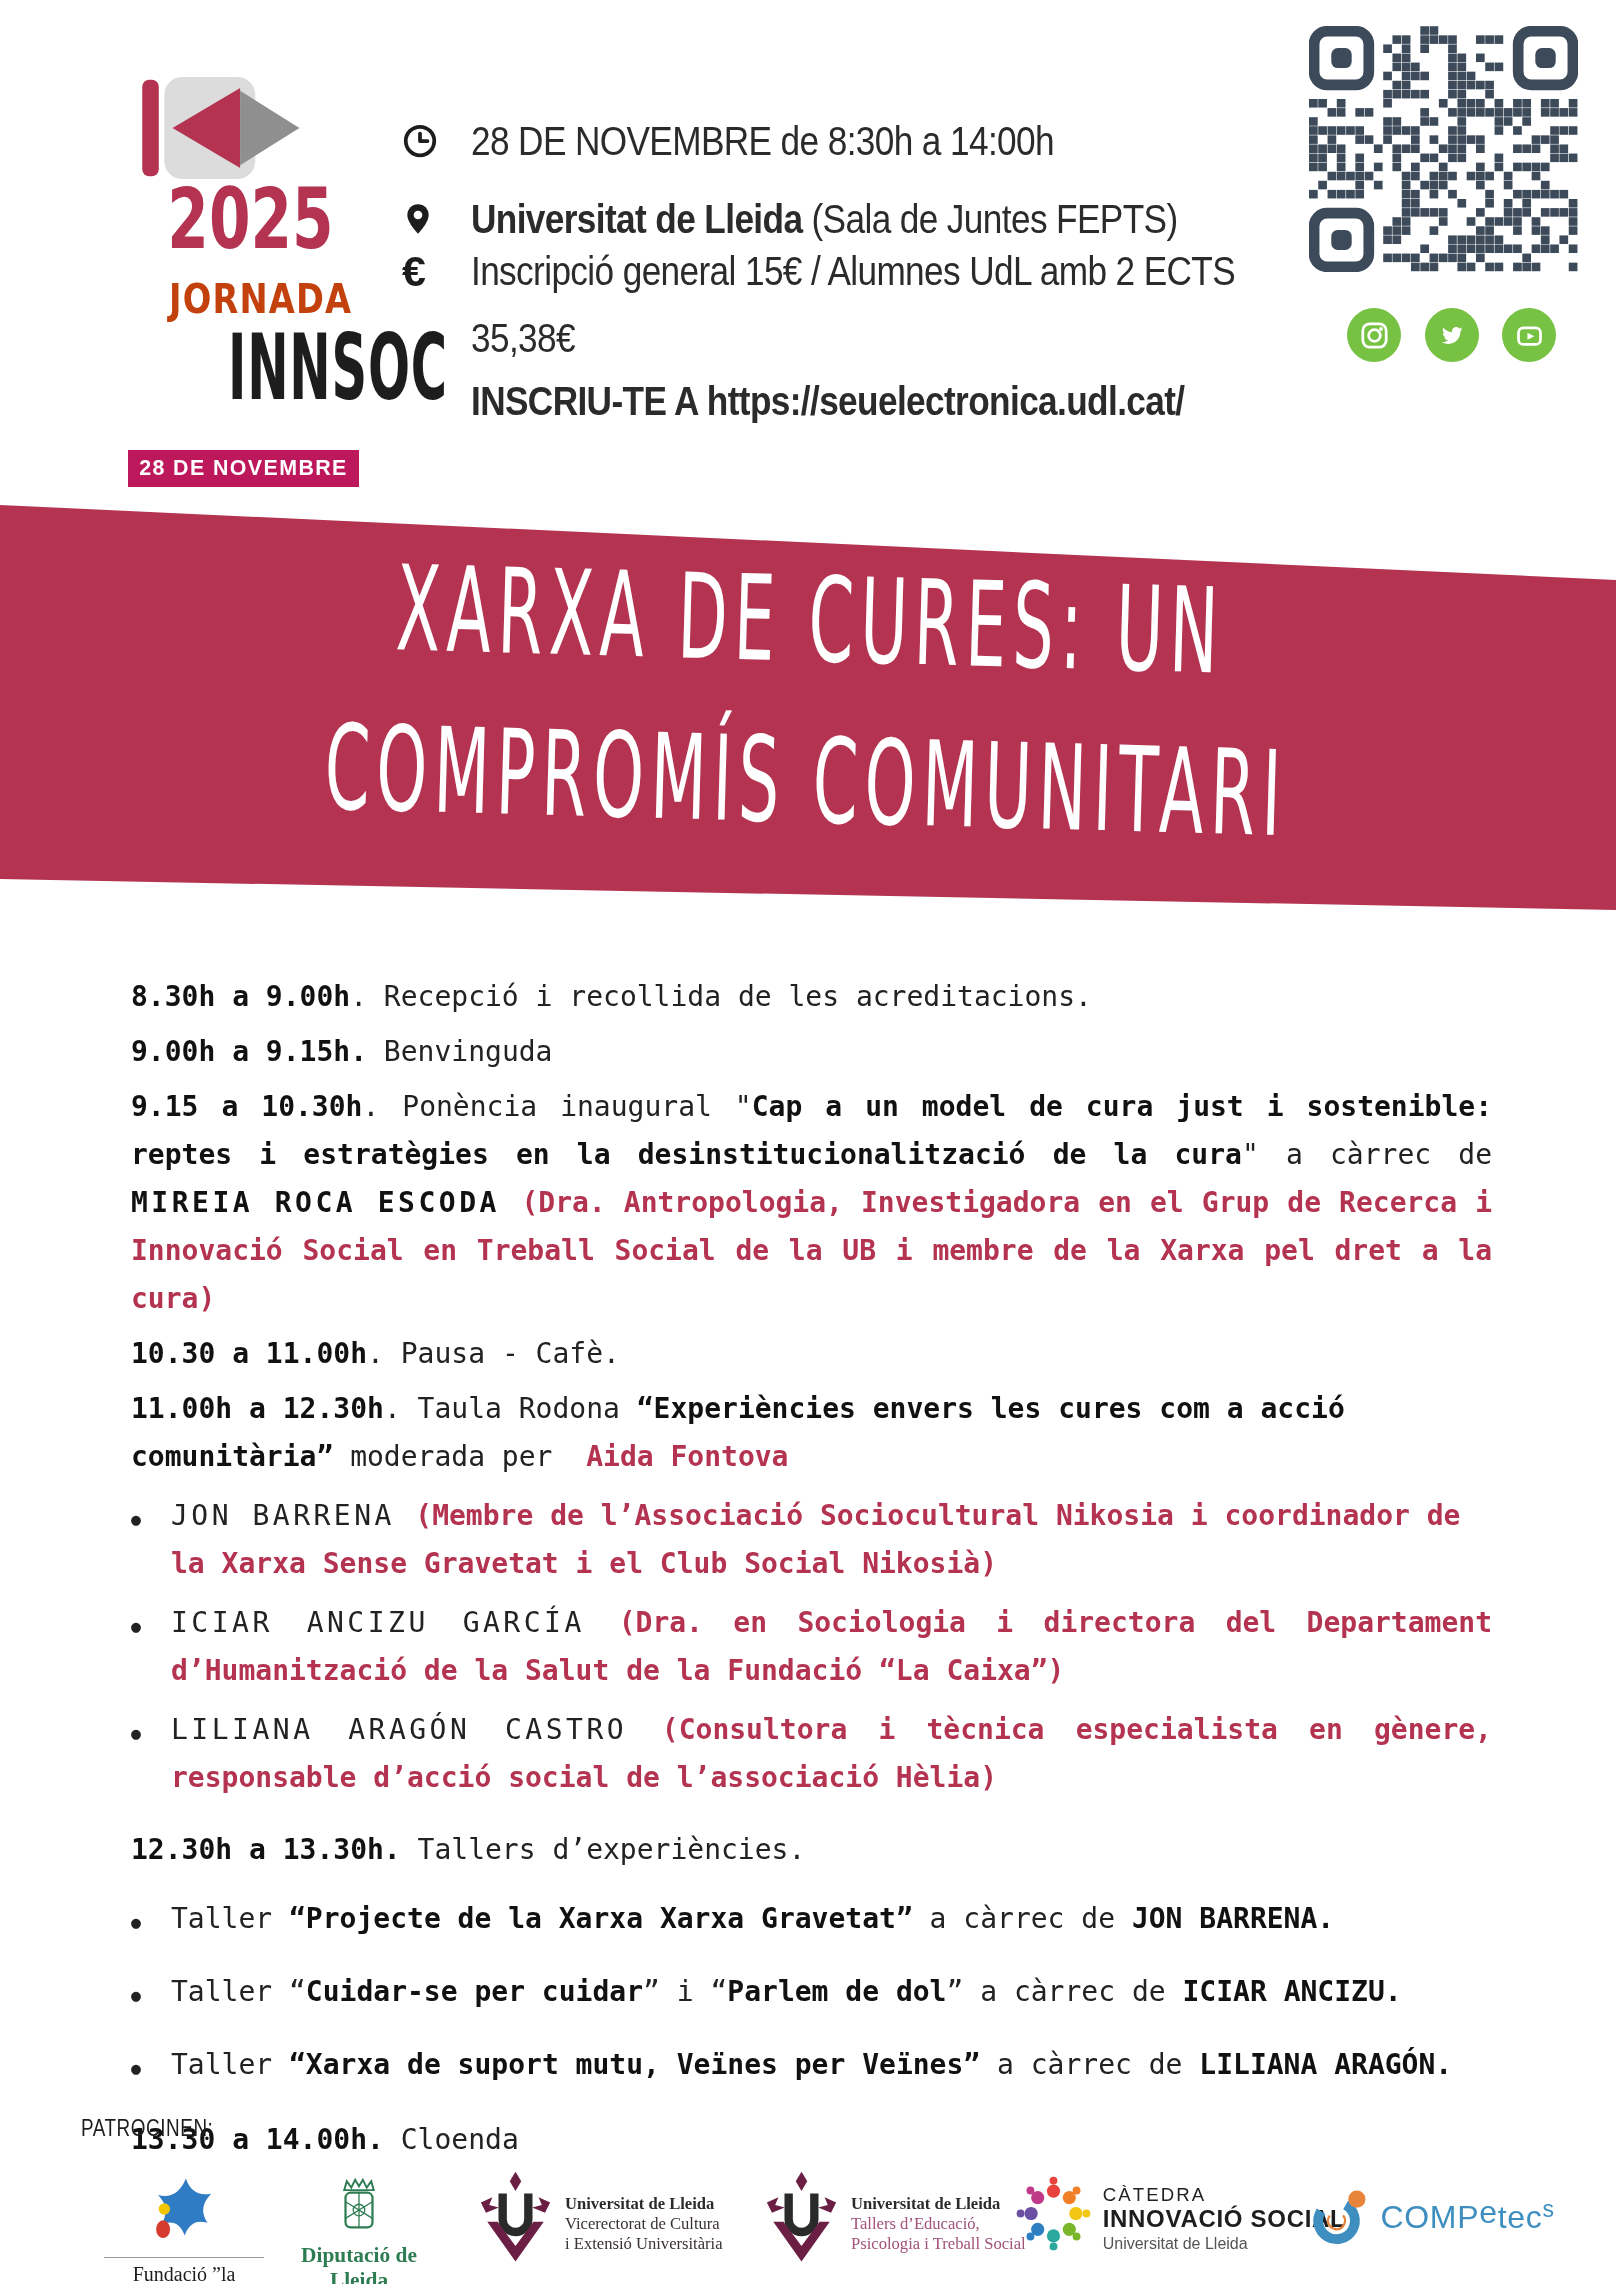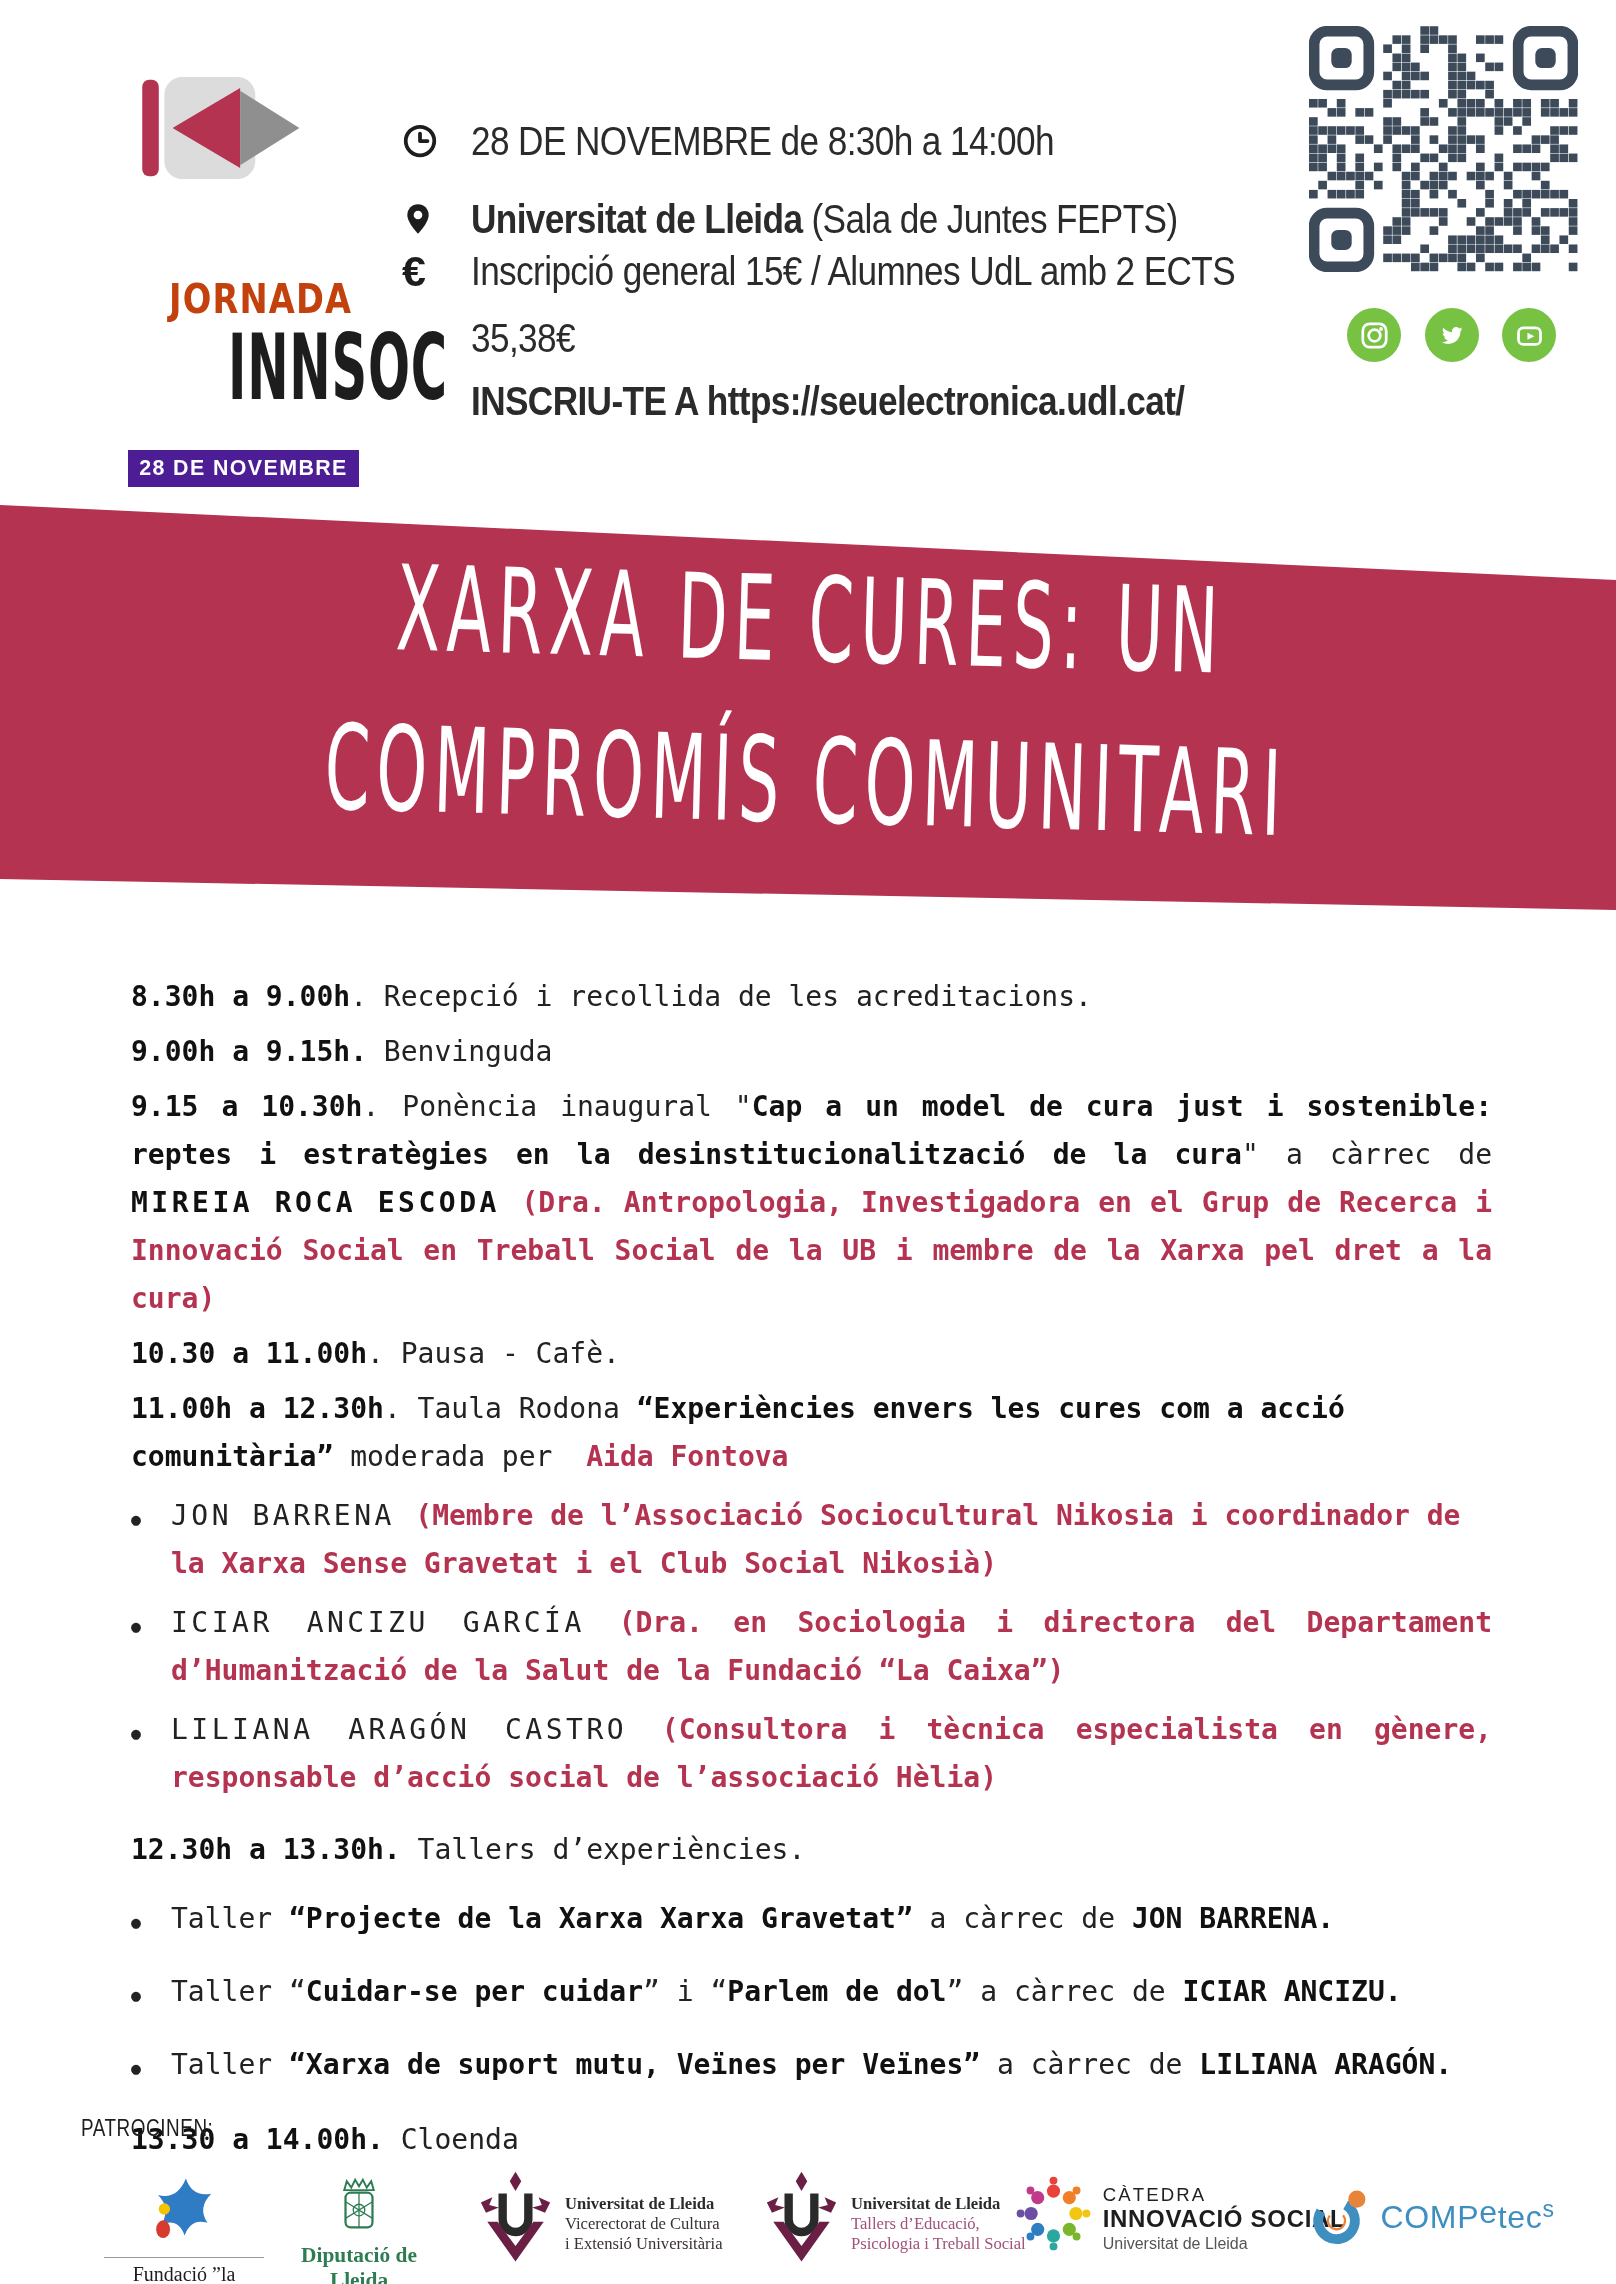--- a/index.html
+++ b/index.html
@@ -10,21 +10,21 @@
   .logo-mark{position:absolute;left:142px;top:77px;width:159px;height:102px;}
   .logo-year{position:absolute;left:135px;top:178px;width:193px;text-align:center;
              font-family:"DejaVu Sans",sans-serif;font-size:83px;font-weight:700;color:#b43351;line-height:1;}
   .logo-year span{display:inline-block;transform:scaleX(.72);transform-origin:center;}
   .logo-jornada{position:absolute;left:149px;top:279px;width:193px;text-align:center;
                 font-family:"DejaVu Sans",sans-serif;font-size:41px;font-weight:700;color:#c2410c;line-height:1;}
   .logo-jornada span{display:inline-block;transform:scaleX(.82);transform-origin:center;letter-spacing:1.4px;}
   .logo-innsoc{position:absolute;left:138px;top:323px;width:221px;text-align:center;
                font-family:"DejaVu Sans",sans-serif;font-size:90px;font-weight:700;color:#1d1d1d;line-height:1;}
   .logo-innsoc span{display:inline-block;transform:scaleX(.55);transform-origin:center;letter-spacing:1.4px;}
-  .date-badge{position:absolute;left:128px;top:450px;width:231px;height:37px;background:#4c1d95;
+  .date-badge{position:absolute;left:128px;top:450px;width:231px;height:37px;background:#be185d;
               color:#fff;font-size:21.4px;font-weight:700;letter-spacing:1.4px;text-align:center;line-height:37px;}
 
   
   .hrow{position:absolute;left:402px;height:50px;display:flex;align-items:center;font-size:40px;color:#2b2b2b;white-space:nowrap;}
   .hrow .icn{flex:0 0 69px;display:flex;align-items:center;}
   .hrow .txt{transform:scaleX(.88);transform-origin:left center;letter-spacing:-0.7px;}
   .hrow .b{font-weight:700;}
   .hrow-0{top:116px;} .hrow-1{top:194px;} .hrow-2{top:246px;} .hrow-3{top:311px;align-items:flex-end;} .hrow-4{top:376px;}
   .euro-glyph{font-size:43px;font-weight:700;color:#1d1d1d;line-height:1;}
 
@@ -88,20 +88,21 @@
 <body>
 
 <div class="page">
 
   <svg class="logo-mark" viewBox="0 0 230 148">
     <rect x="0" y="4" width="24" height="140" rx="10" fill="#b43351"></rect>
     <rect x="32" y="0" width="132" height="148" rx="26" fill="#dcdcdc"></rect>
     <polygon points="44,74 142,16 142,132" fill="#b43351"></polygon>
     <polygon points="142,20 228,74 142,128" fill="#8f8f8f"></polygon>
   </svg>
+  <div class="logo-year"><span>2025</span></div>
   <div class="logo-jornada"><span>JORNADA</span></div>
   <div class="logo-innsoc"><span>INNSOC</span></div>
   <div class="date-badge">28 DE NOVEMBRE</div>
 
   <div class="hrow hrow-0">
     <span class="icn">
       <svg width="36" height="36" viewBox="0 0 48 48">
           <circle cx="24" cy="24" r="19" fill="none" stroke="#1d1d1d" stroke-width="5"></circle>
           <path d="M24,14 V24 H34" fill="none" stroke="#1d1d1d" stroke-width="5" stroke-linecap="round" stroke-linejoin="round"></path>
         </svg>

